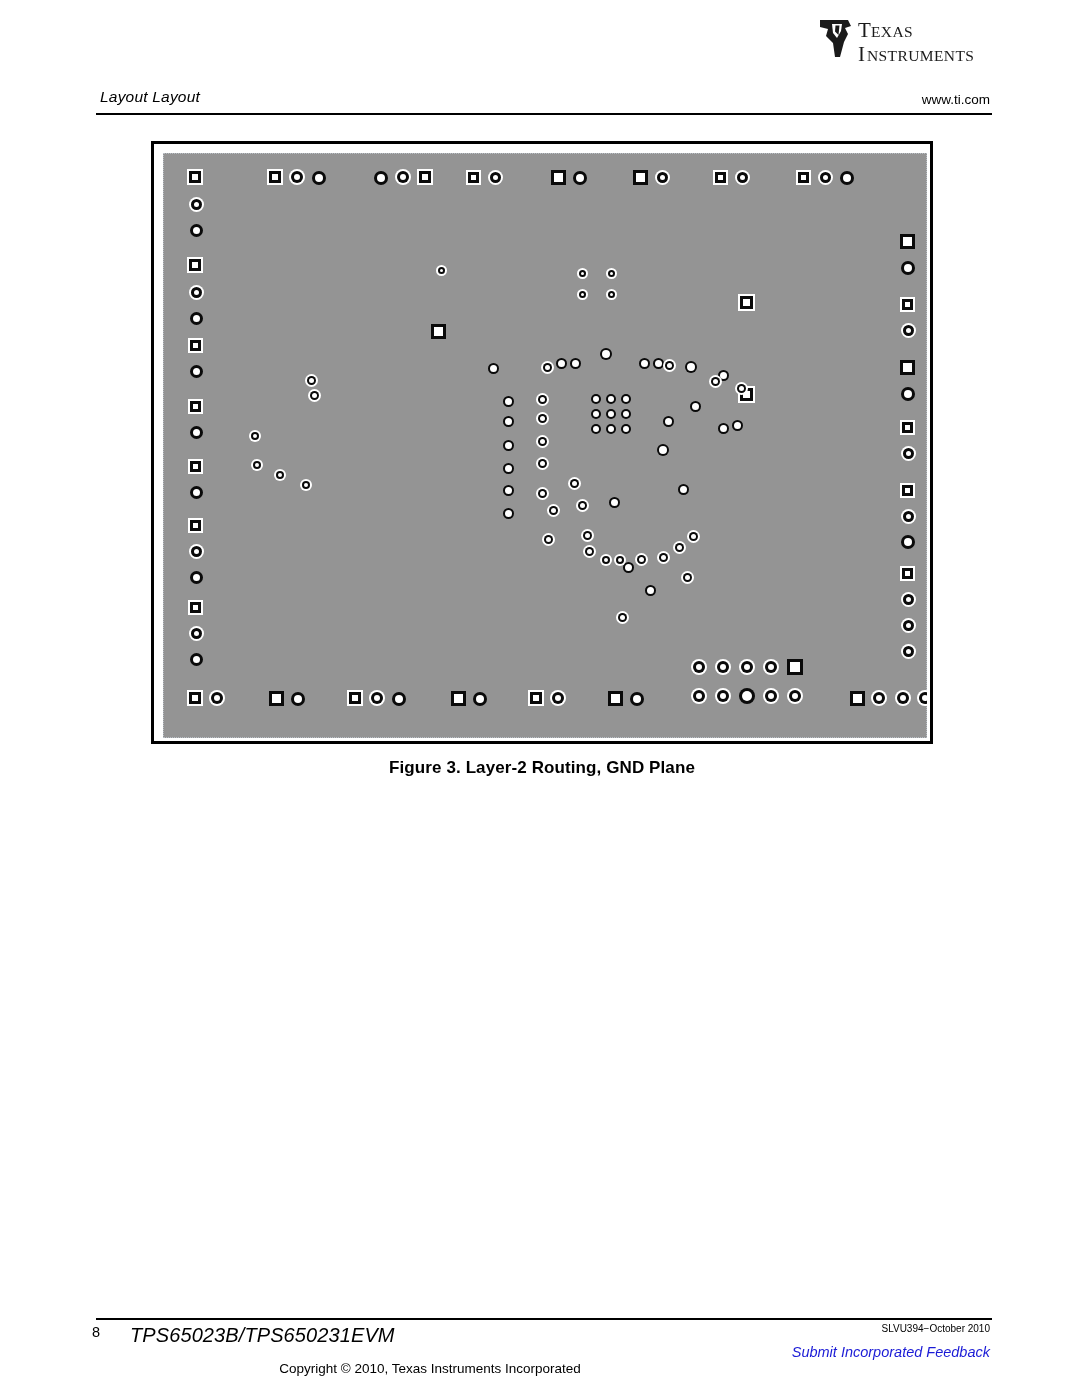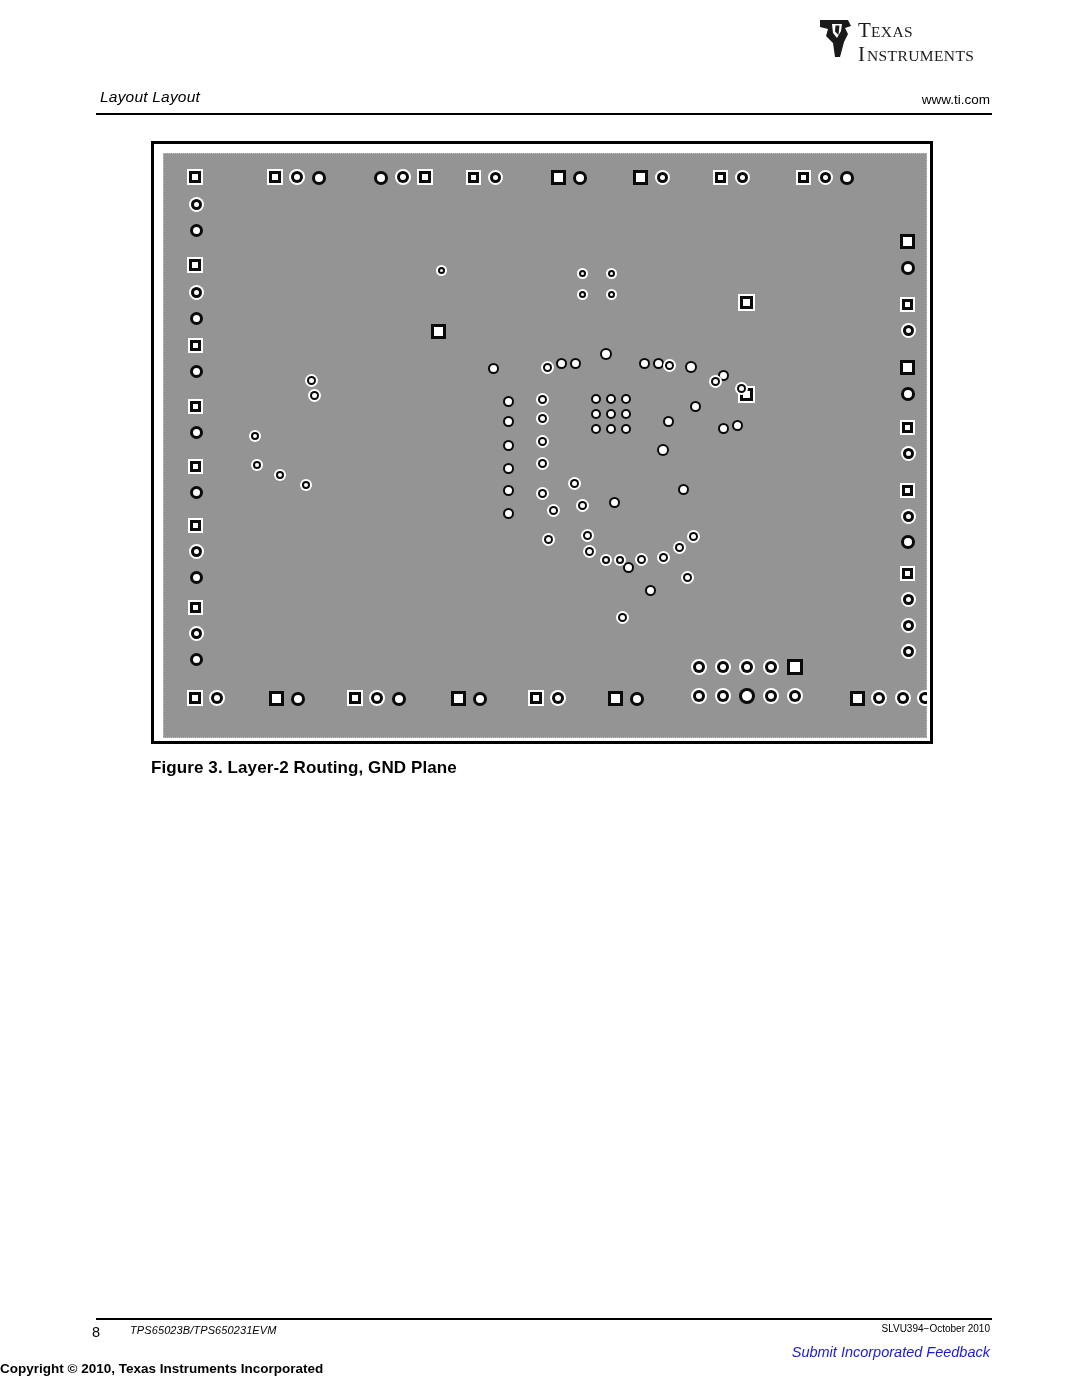--- a/index.html
+++ b/index.html
@@ -143,20 +143,21 @@
   .pad.rd.nohalo { background: transparent; padding: 0; }
 
   
   .pad.via > i { padding: 2px; }
 
   #figure-caption {
     position: absolute;
     left: 151px;
     top: 758px;
     width: 782px;
+    text-align: center;
     font-size: 17px;
     font-weight: bold;
     letter-spacing: 0.1px;
   }
 
   
   #footer-rule {
     position: absolute;
     left: 96px;
     top: 1318px;
@@ -167,21 +168,21 @@
   #footer-page {
     position: absolute;
     left: 92px;
     top: 1324px;
     font-size: 14.5px;
   }
   #footer-doc {
     position: absolute;
     left: 130px;
     top: 1324px;
-    font-size: 11px;
+    font-size: 20px;
     font-style: italic;
     letter-spacing: 0.1px;
     white-space: nowrap;
   }
   #footer-rev {
     position: absolute;
     right: 90px;
     top: 1323px;
     font-size: 10px;
     white-space: nowrap;
@@ -195,22 +196,22 @@
     color: #1b1bd6;
     white-space: nowrap;
     text-decoration: none;
     cursor: pointer;
   }
   #footer-copyright {
     position: absolute;
     left: 0;
     top: 1361px;
     width: 860px;
+    text-align: center;
     font-size: 13.5px;
-    font-weight: bold;
   }
 </style>
 </head>
 <body>
 
 <div id="ti-logo">
   <svg width="180" height="52" viewBox="0 0 180 52" xmlns="http://www.w3.org/2000/svg" aria-hidden="true">
     <g fill="#1a1a1a">
       <path d="M2 4 L30 4 L33 10 L27 12 L30 18 L26 26 L22 41 L17 41 L15 27 L8 20 L10 13 L2 11 Z"></path>
       <path d="M14 8 L24 8 L23 15 L19 22 L15 17 Z" fill="#ffffff"></path>

